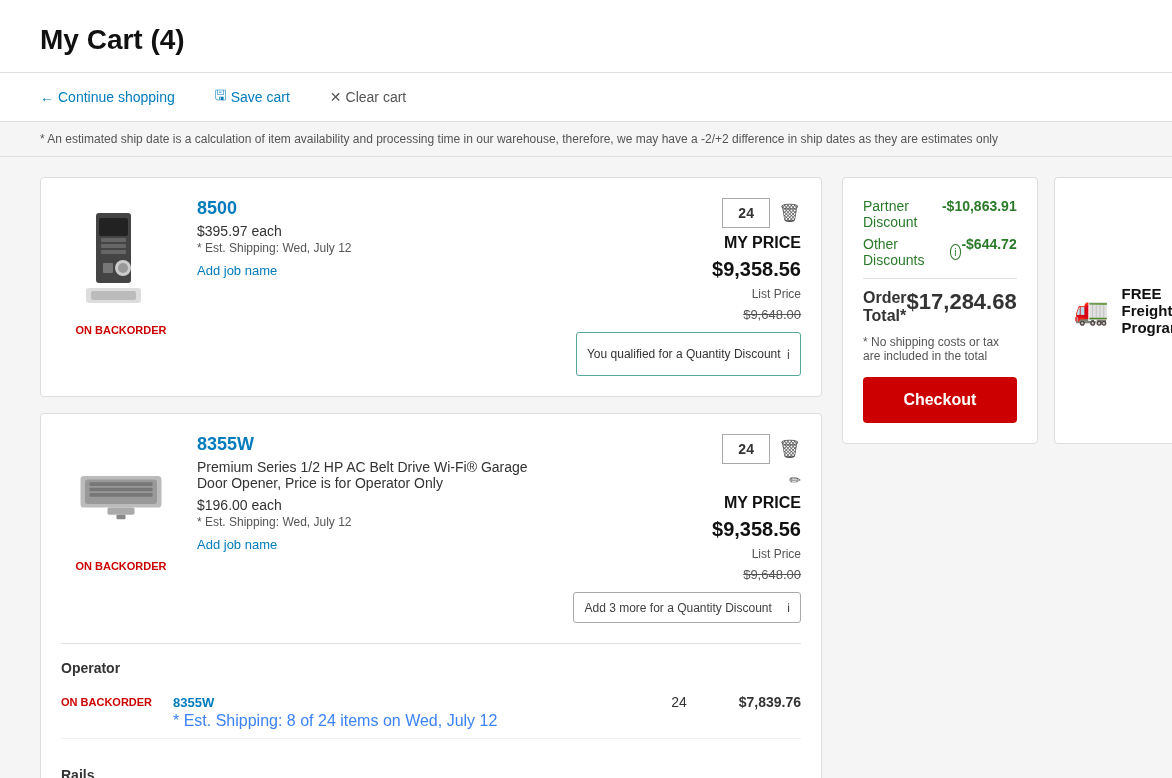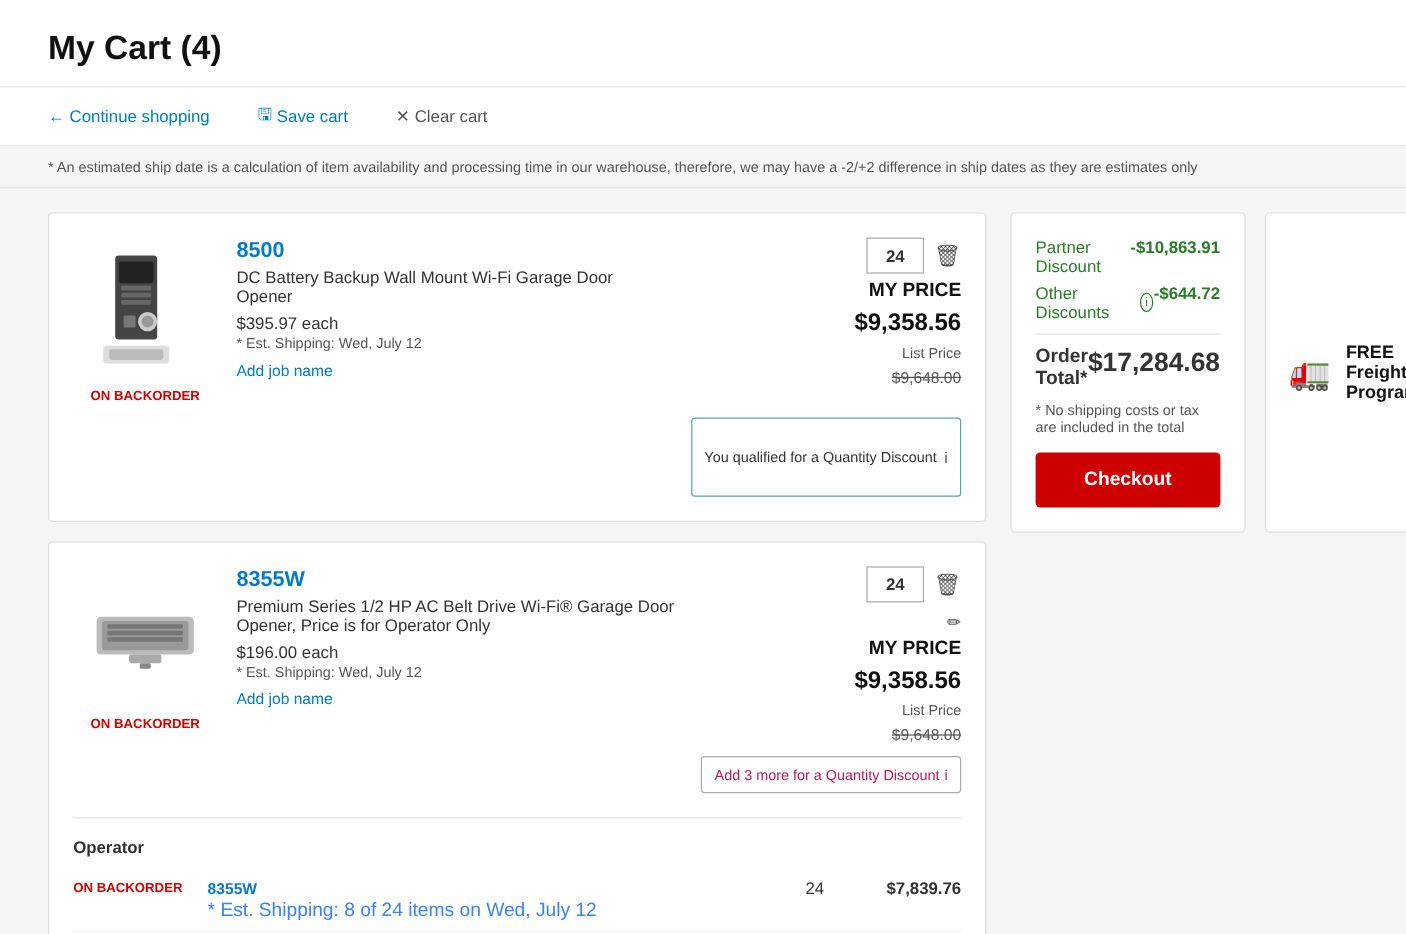--- a/index.html
+++ b/index.html
@@ -35,24 +35,24 @@
     .qty-controls { display: flex; align-items: center; gap: 8px; }
     .qty-box { border: 1px solid #aaa; padding: 6px 12px; font-size: 14px; font-weight: 600; min-width: 48px; text-align: center; background: #fff; }
     .delete-icon { cursor: pointer; color: #555; font-size: 18px; }
     .edit-icon { cursor: pointer; color: #555; font-size: 14px; margin-top: 2px; }
 
     .my-price-label { font-size: 16px; font-weight: 700; text-align: right; color: #111; }
     .my-price-value { font-size: 20px; font-weight: 700; color: #111; text-align: right; }
     .list-price-label { font-size: 12px; color: #555; text-align: center; }
     .list-price-value { font-size: 13px; color: #555; text-decoration: line-through; text-align: right; }
 
-    .discount-badge { background: #fff; border: 1px solid #5a9; border-radius: 3px; padding: 23px 10px; color: #333; font-size: 12px; display: flex; align-items: center; gap: 6px; margin-top: 20px; }
+    .discount-badge { background: #fff; border: 1px solid #5a9; border-radius: 3px; padding: 12px 10px; color: #333; font-size: 12px; display: flex; align-items: center; gap: 6px; margin-top: 4px; }
     .discount-badge .info-icon { color: #555; font-size: 13px; cursor: pointer; }
 
-    .add-more-badge { background: #fff; border: 1px solid #aaa; border-radius: 3px; padding: 6px 10px; color: #be185d; font-size: 12px; display: flex; align-items: center; gap: 4px; margin-top: 4px; }
+    .add-more-badge { background: #fff; border: 1px solid #aaa; border-radius: 3px; padding: 6px 10px; color: #404040; font-size: 12px; display: flex; align-items: center; gap: 15px; margin-top: 4px; }
 
     .operator-section { margin-top: 20px; border-top: 1px solid #e0e0e0; padding-top: 16px; }
     .section-label { font-weight: 700; font-size: 14px; margin-bottom: 10px; }
     .operator-row { display: flex; align-items: flex-start; gap: 12px; padding: 8px 0; border-bottom: 1px solid #f0f0f0; }
     .op-backorder { color: #c00; font-size: 11px; font-weight: 700; min-width: 100px; padding-top: 2px; }
     .op-info { flex: 1; }
     .op-link { color: #007bbd; font-size: 13px; text-decoration: none; font-weight: 600; }
     .op-sub { color: #3b82f6; font-size: 16px; margin-top: 2px; }
     .op-qty { min-width: 60px; text-align: center; color: #333; font-size: 14px; }
     .op-price { min-width: 80px; text-align: right; color: #333; font-size: 14px; font-weight: 600; }
@@ -129,21 +129,20 @@
               <ellipse cx="42" cy="60" rx="5" ry="5" fill="#999"></ellipse>
               <rect x="5" y="80" width="55" height="15" rx="3" fill="#ddd"></rect>
               <rect x="10" y="83" width="45" height="9" rx="2" fill="#bbb"></rect>
             </svg>
           </div>
           <div class="backorder-label">ON BACKORDER</div>
         </div>
 
         <div class="item-details">
           <a class="item-name-link">8500</a>
-          <div class="item-description">DC Battery Backup Wall Mount Wi-Fi Garage Door Opener</div>
           <div class="item-price-each">$395.97 each</div>
           <div class="item-shipping">* Est. Shipping: Wed, July 12</div>
           <a class="add-job-name">Add job name</a>
         </div>
 
         <div class="item-qty-price">
           <div class="qty-controls">
             <div class="qty-box">24</div>
             <span class="delete-icon">🗑</span>
           </div>

